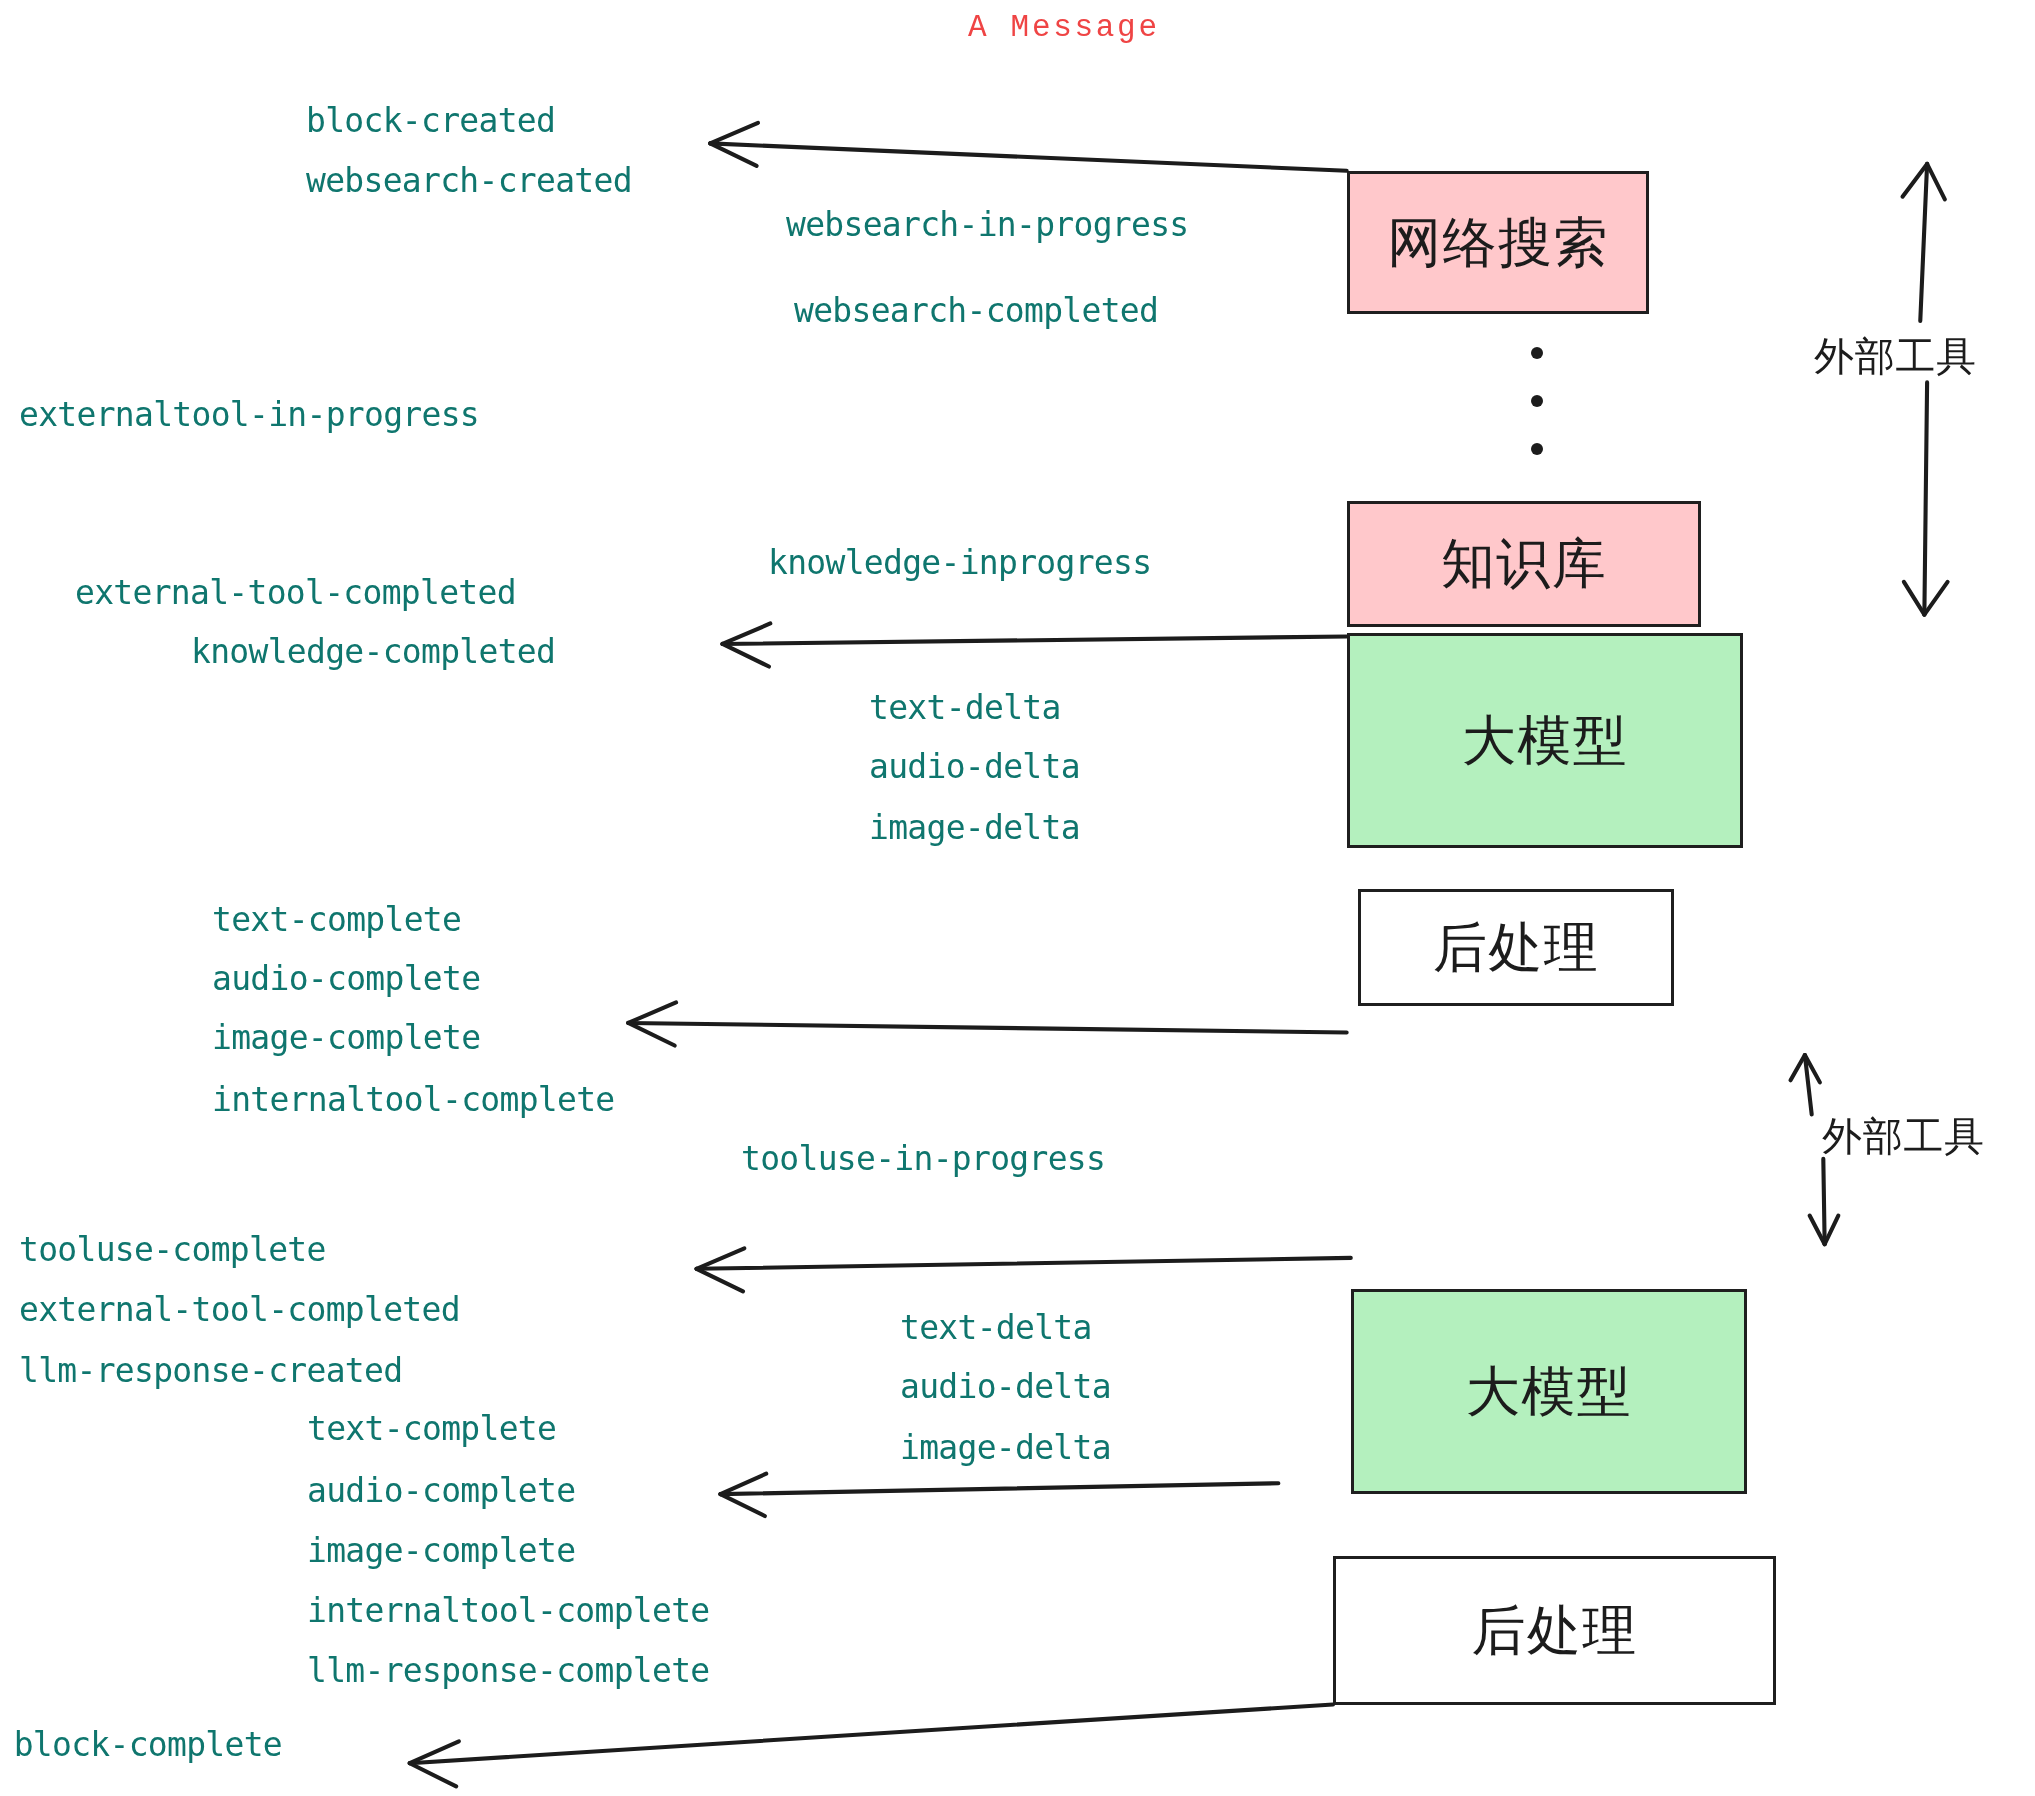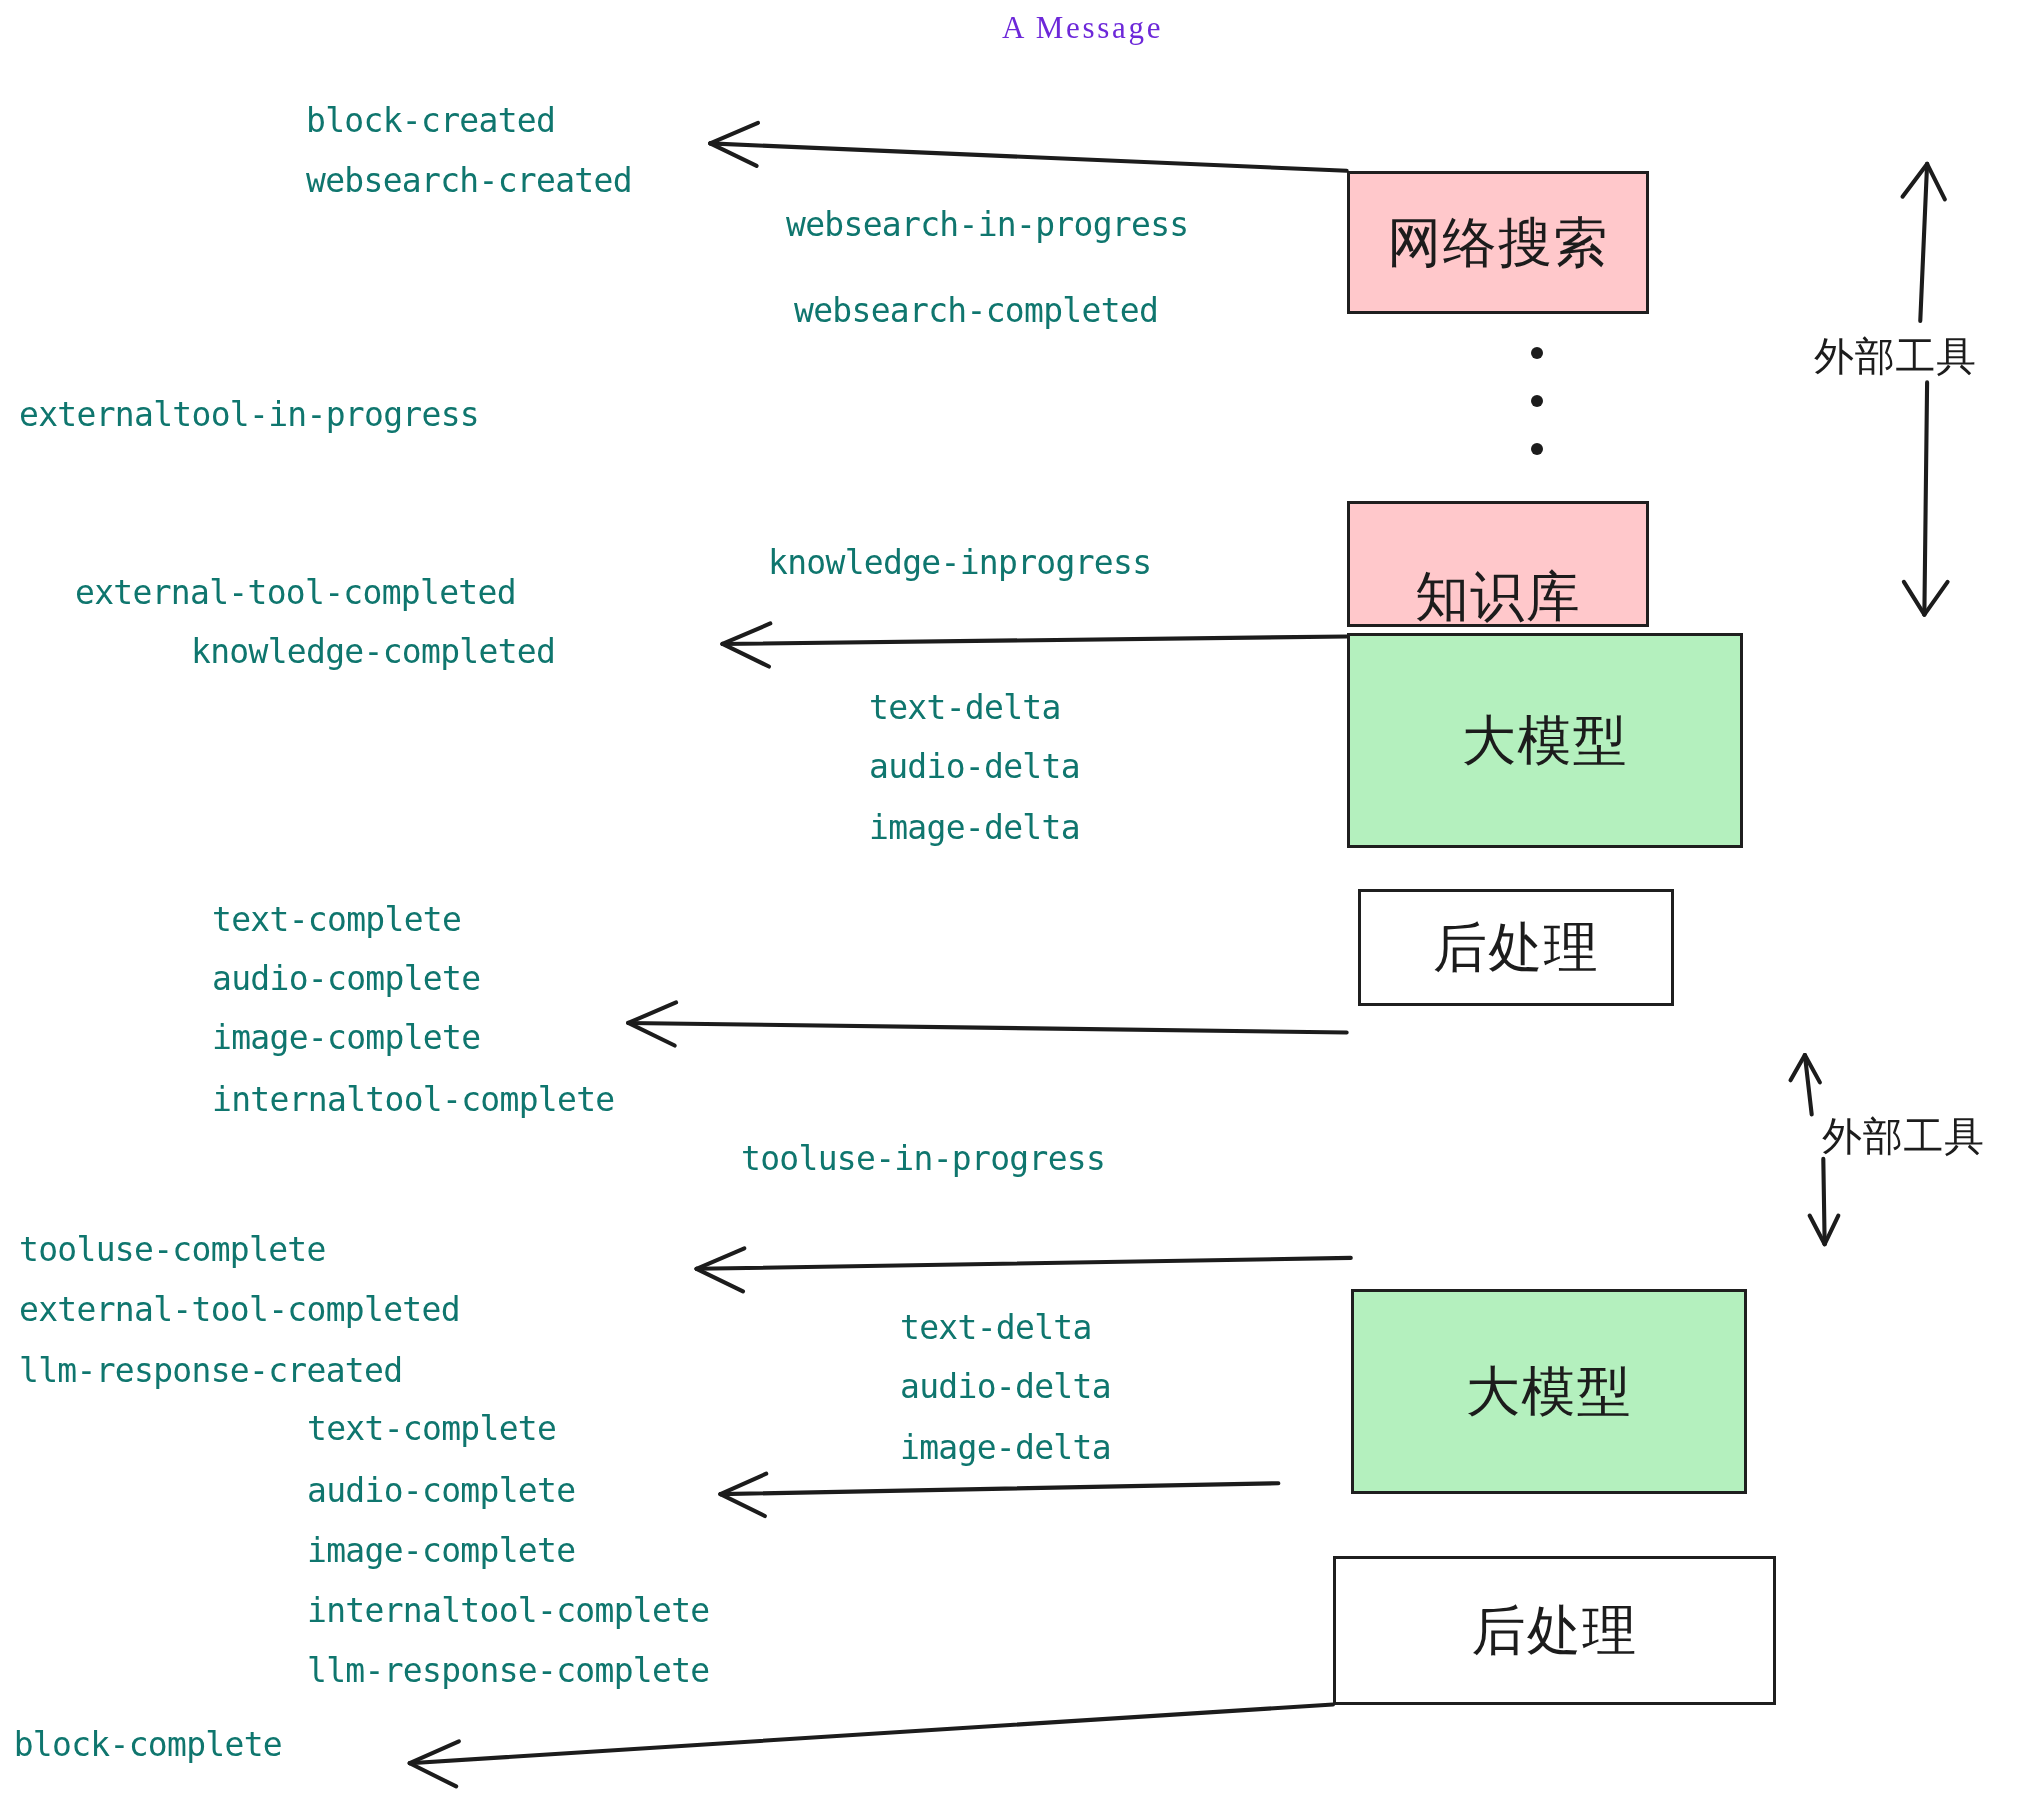--- a/index.html
+++ b/index.html
@@ -20,27 +20,26 @@
     position: absolute;
     font-family: "DejaVu Sans Mono", "Liberation Mono", monospace;
     font-size: 33px;
     line-height: 1;
     color: #0f766e;
     white-space: nowrap;
     letter-spacing: -0.7px;
   }
   .title {
     position: absolute;
-    font-family: Liberation Serif, serif;
+    font-family: Liberation Mono, monospace;
     font-size: 31px;
     line-height: 1;
-    color: #6d28d9;
+    color: #ef4444;
     white-space: nowrap;
     letter-spacing: 2.7px;
-    margin-left: 34px;
   }
   
   .box {
     position: absolute;
     box-sizing: border-box;
     border: 3.4px solid #1f1f1f;
     display: flex;
     align-items: center;
     justify-content: center;
   }
@@ -87,21 +86,21 @@
 <body>
 
 <div id="canvas">
 
   <div class="title" style="left:968px; top:12.3px;">A Message</div>
 
   <div class="box" style="left:1347px; top:171px; width:302px; height:143px; background:#FFC8CB;">
     <span class="box-label-cn">网络搜索</span>
   </div>
 
-  <div class="box" style="left:1347px; top:501px; width:302px; height:126px; background:#FFC8CB;align-items:flex-end;">
+  <div class="box" style="left:1347px; top:501px; width:354px; height:126px; background:#FFC8CB;">
     <span class="box-label-cn">知识库</span>
   </div>
 
   <div class="box" style="left:1347px; top:633px; width:396px; height:215px; background:#B4F0BE;">
     <span class="box-label-cn">大模型</span>
   </div>
 
   <div class="box" style="left:1358px; top:889px; width:316px; height:117px; background:#FFFFFF;">
     <span class="box-label-cn">后处理</span>
   </div>

